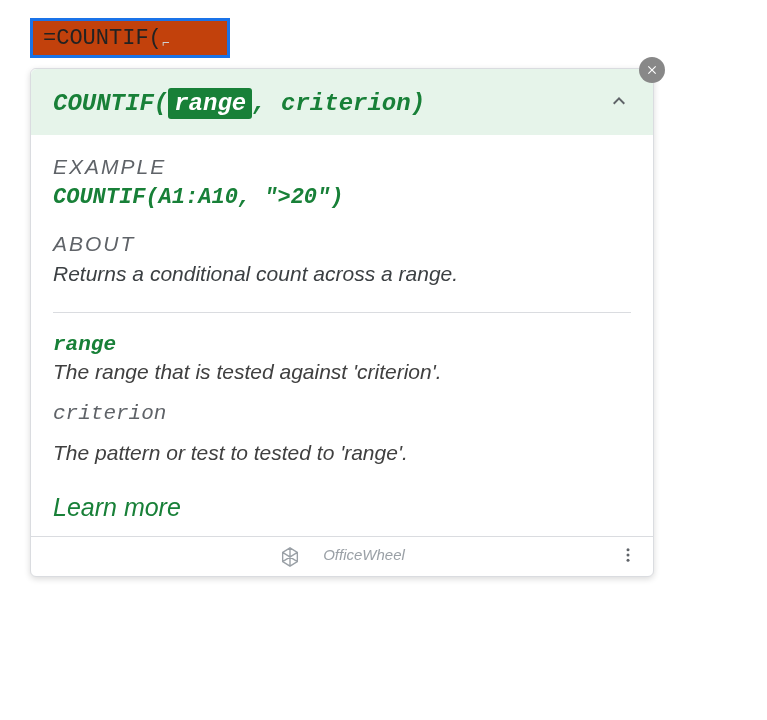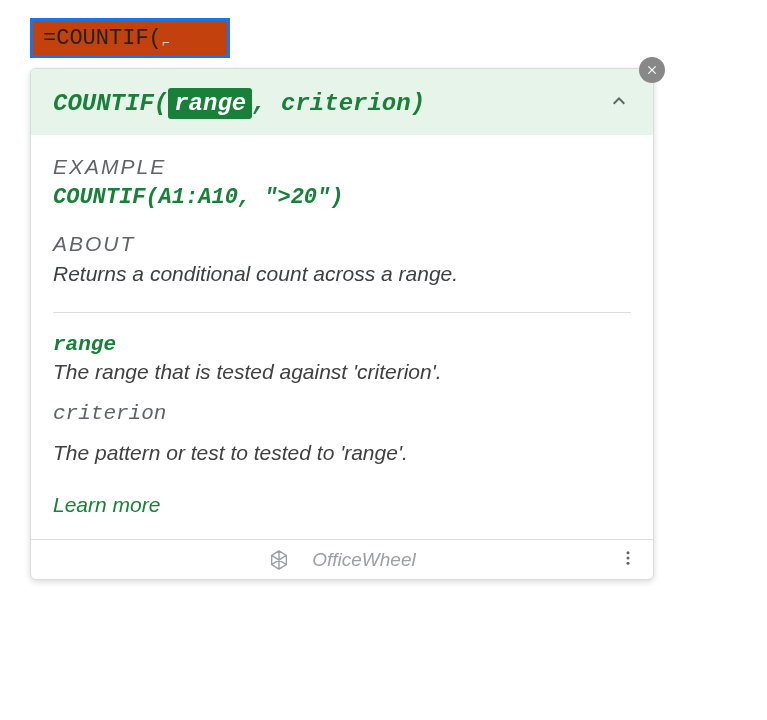--- a/index.html
+++ b/index.html
@@ -124,41 +124,41 @@
       font-family: "Consolas", "Courier New", monospace;
       font-size: 21px;
       color: #5f6368;
       margin-bottom: 16px;
     }
     .param-desc {
       font-size: 21px;
       color: #404040;
     }
     .learn-more {
-      font-size: 21px;
+      font-size: 25px;
       color: #188038;
       cursor: pointer;
       margin-top: 10px;
-      margin-bottom: 12px;
+      margin-bottom: 4px;
       display: inline-block;
     }
     .footer-bar {
       border-top: 1px solid #dadce0;
       height: 40px;
       display: flex;
       align-items: center;
       justify-content: center;
       position: relative;
     }
     .watermark {
       display: flex;
       align-items: flex-start;
       gap: 22px;
       color: #9aa0a6;
-      font-size: 19px;
+      font-size: 15px;
     }
     .watermark svg {
       width: 22px;
       height: 22px;
     }
     .more-btn {
       position: absolute;
       right: 16px;
       top: 50%;
       transform: translateY(-50%);

